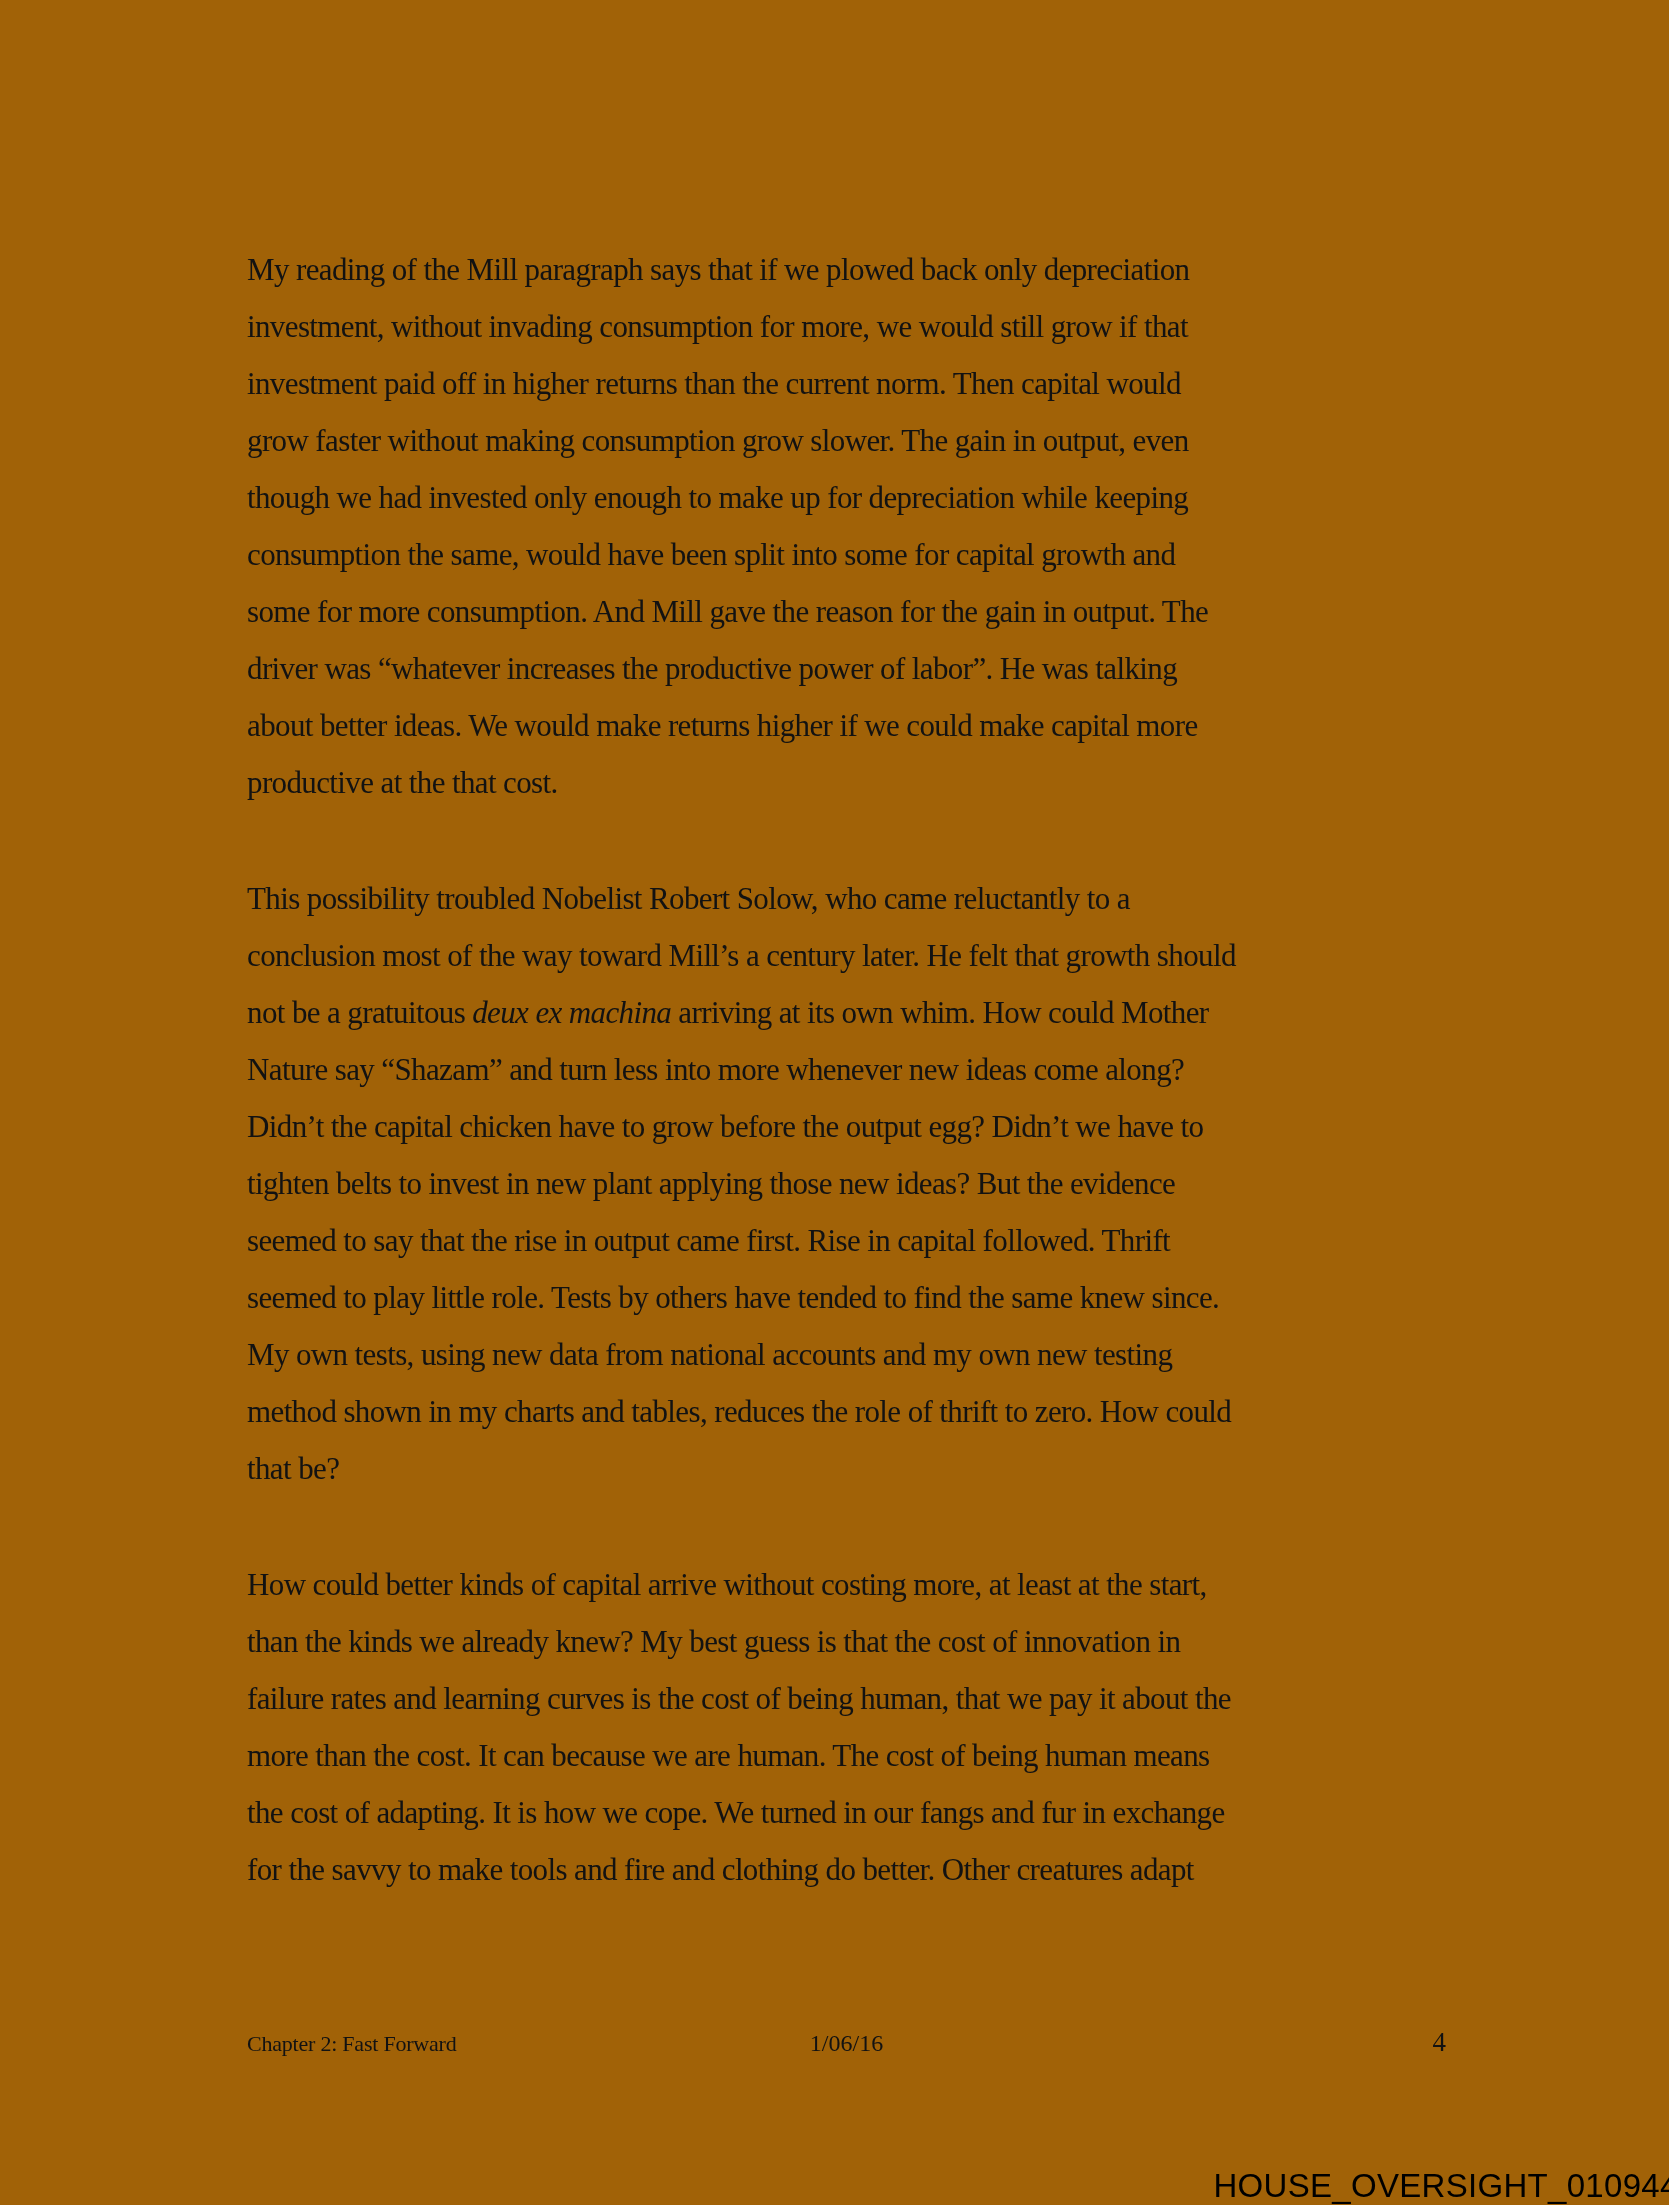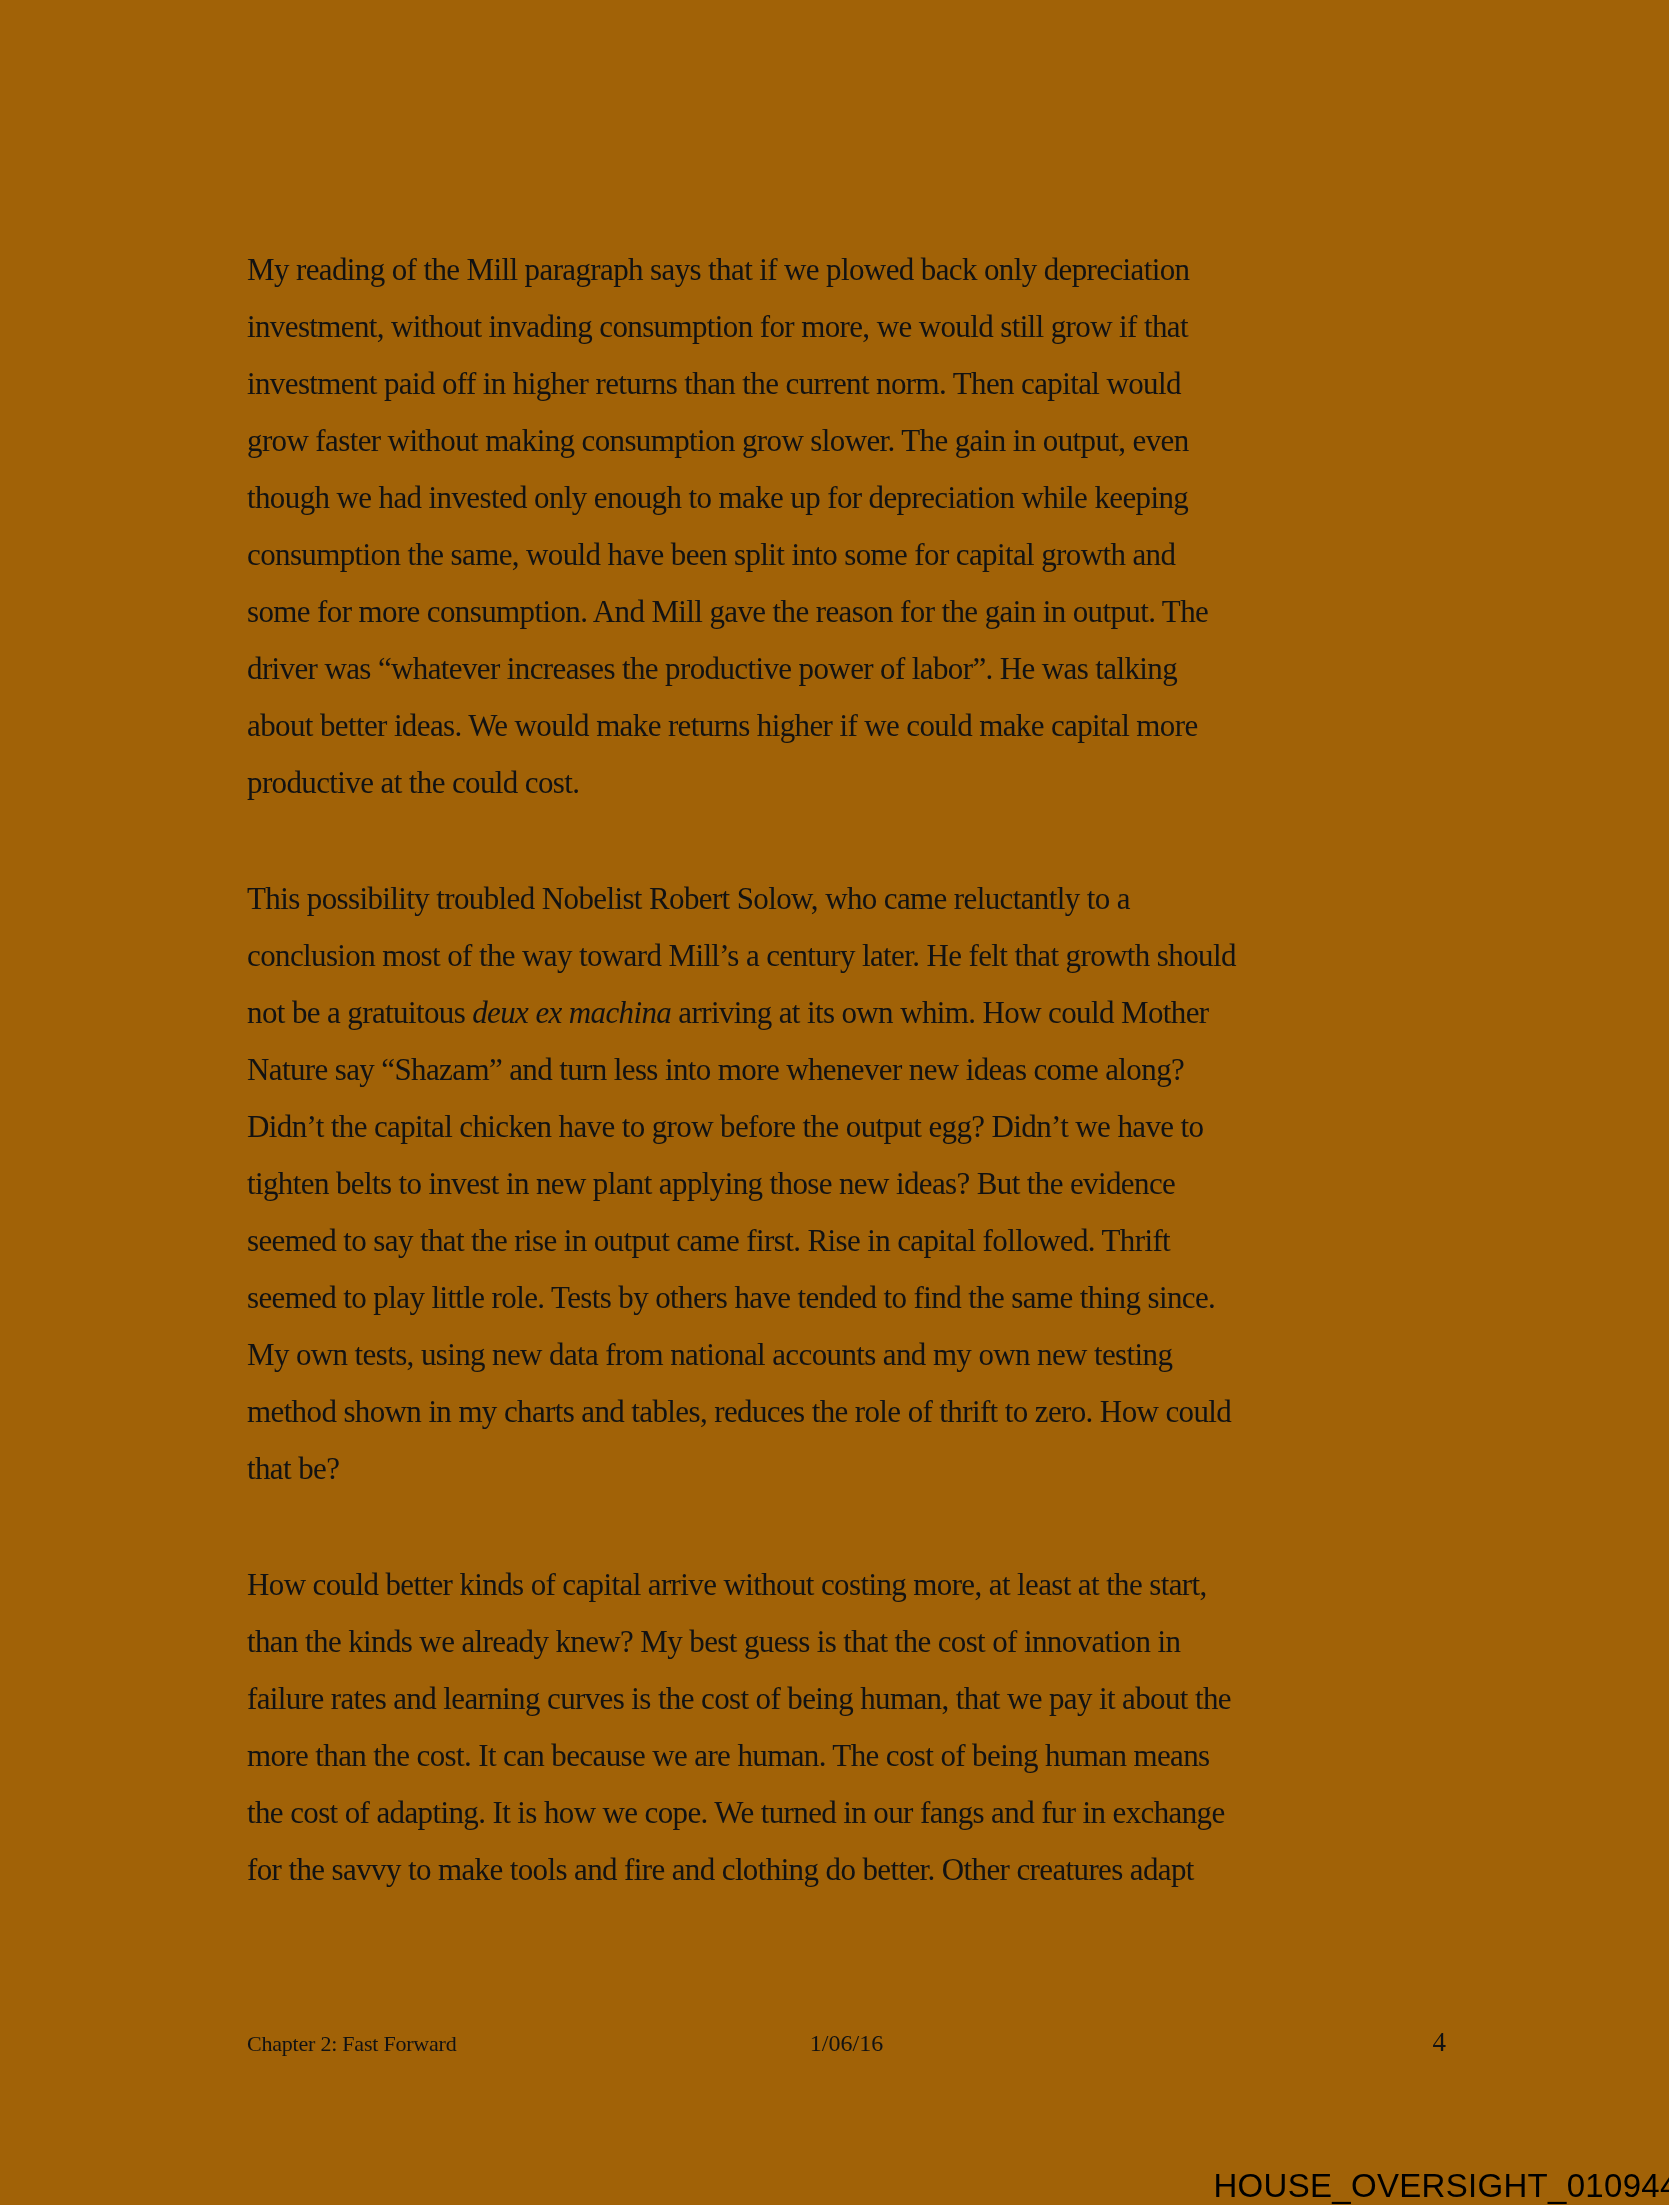--- a/index.html
+++ b/index.html
@@ -84,31 +84,31 @@
       <div class="para">
         <div class="line">My reading of the Mill paragraph says that if we plowed back only depreciation</div>
         <div class="line">investment, without invading consumption for more, we would still grow if that</div>
         <div class="line">investment paid off in higher returns than the current norm. Then capital would</div>
         <div class="line">grow faster without making consumption grow slower. The gain in output, even</div>
         <div class="line">though we had invested only enough to make up for depreciation while keeping</div>
         <div class="line">consumption the same, would have been split into some for capital growth and</div>
         <div class="line">some for more consumption. And Mill gave the reason for the gain in output. The</div>
         <div class="line">driver was “whatever increases the productive power of labor”. He was talking</div>
         <div class="line">about better ideas. We would make returns higher if we could make capital more</div>
-        <div class="line">productive at the could cost.</div>
+        <div class="line">productive at the that cost.</div>
       </div>
       <div class="para">
         <div class="line">This possibility troubled Nobelist Robert Solow, who came reluctantly to a</div>
         <div class="line">conclusion most of the way toward Mill’s a century later. He felt that growth should</div>
         <div class="line">not be a gratuitous <em>deux ex machina</em> arriving at its own whim. How could Mother</div>
         <div class="line">Nature say “Shazam” and turn less into more whenever new ideas come along?</div>
         <div class="line">Didn’t the capital chicken have to grow before the output egg? Didn’t we have to</div>
         <div class="line">tighten belts to invest in new plant applying those new ideas? But the evidence</div>
         <div class="line">seemed to say that the rise in output came first. Rise in capital followed. Thrift</div>
-        <div class="line">seemed to play little role. Tests by others have tended to find the same thing since.</div>
+        <div class="line">seemed to play little role. Tests by others have tended to find the same knew since.</div>
         <div class="line">My own tests, using new data from national accounts and my own new testing</div>
         <div class="line">method shown in my charts and tables, reduces the role of thrift to zero. How could</div>
         <div class="line">that be?</div>
       </div>
       <div class="para">
         <div class="line">How could better kinds of capital arrive without costing more, at least at the start,</div>
         <div class="line">than the kinds we already knew? My best guess is that the cost of innovation in</div>
         <div class="line">failure rates and learning curves is the cost of being human, that we pay it about the</div>
         <div class="line">more than the cost. It can because we are human. The cost of being human means</div>
         <div class="line">the cost of adapting. It is how we cope. We turned in our fangs and fur in exchange</div>

